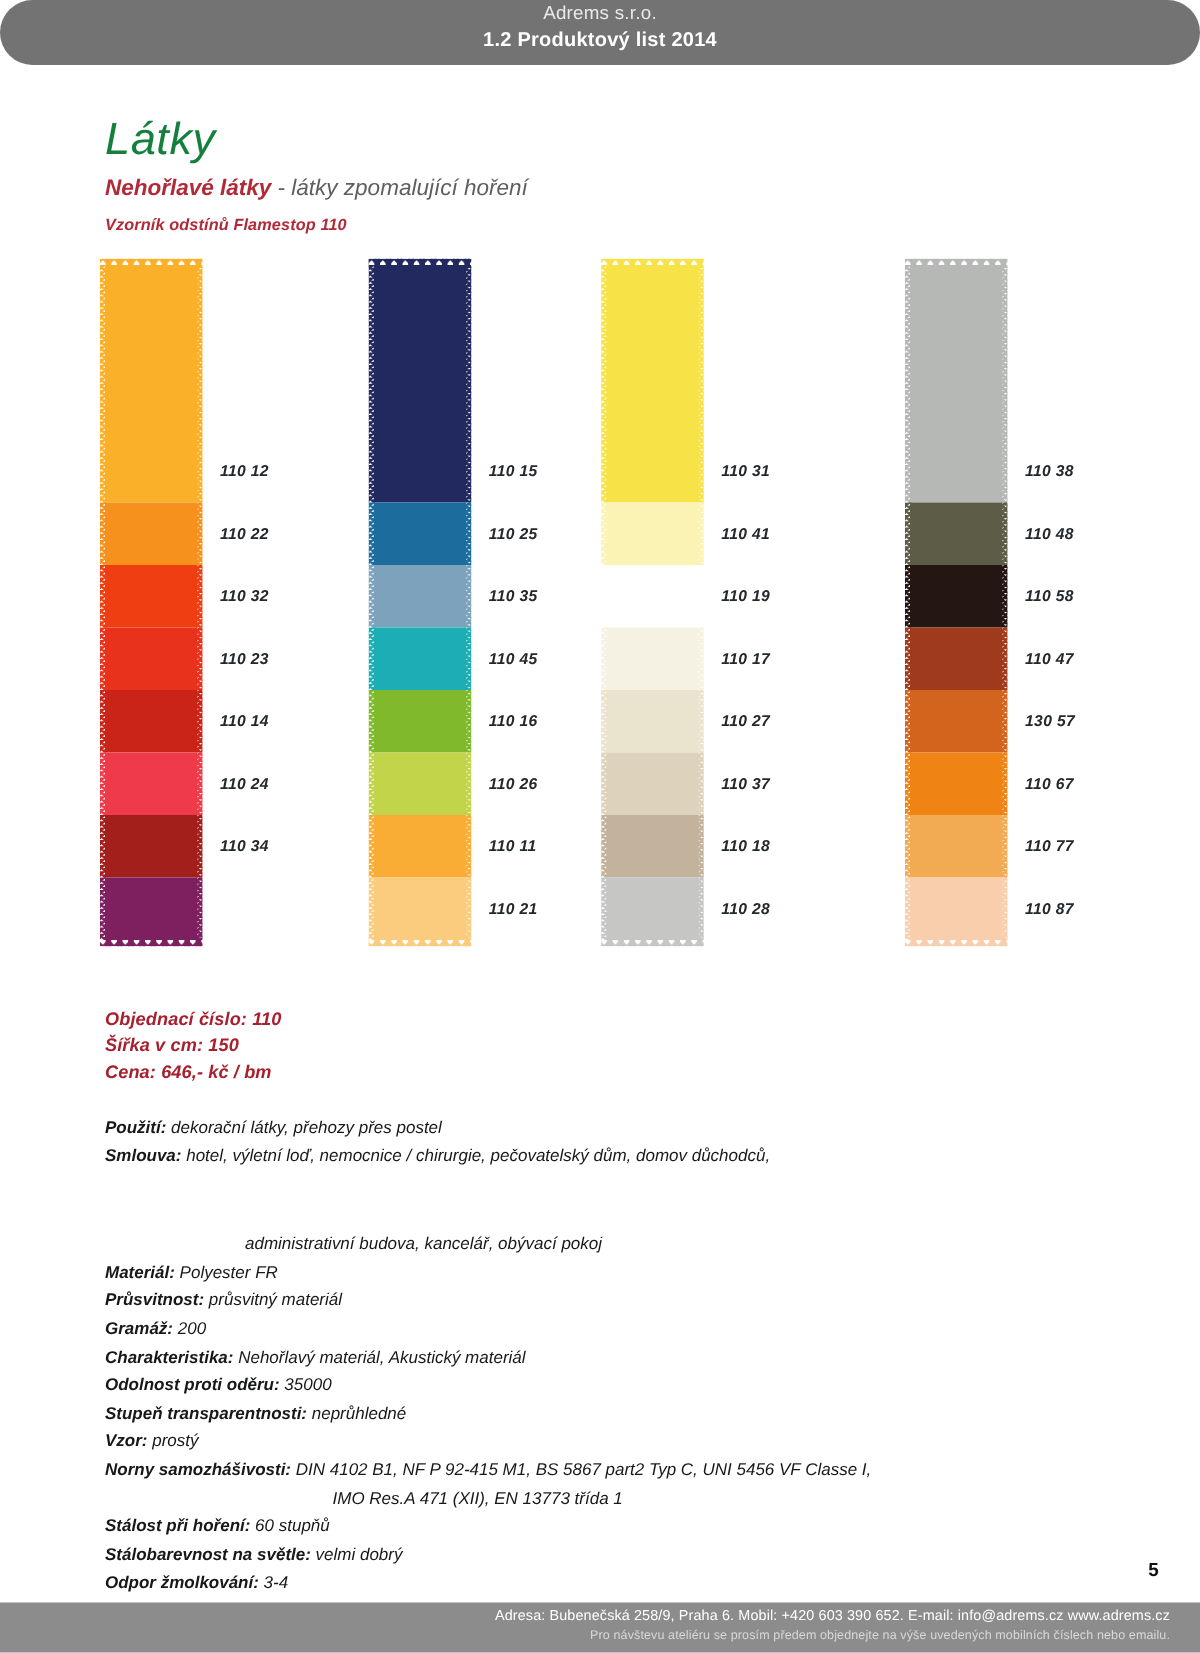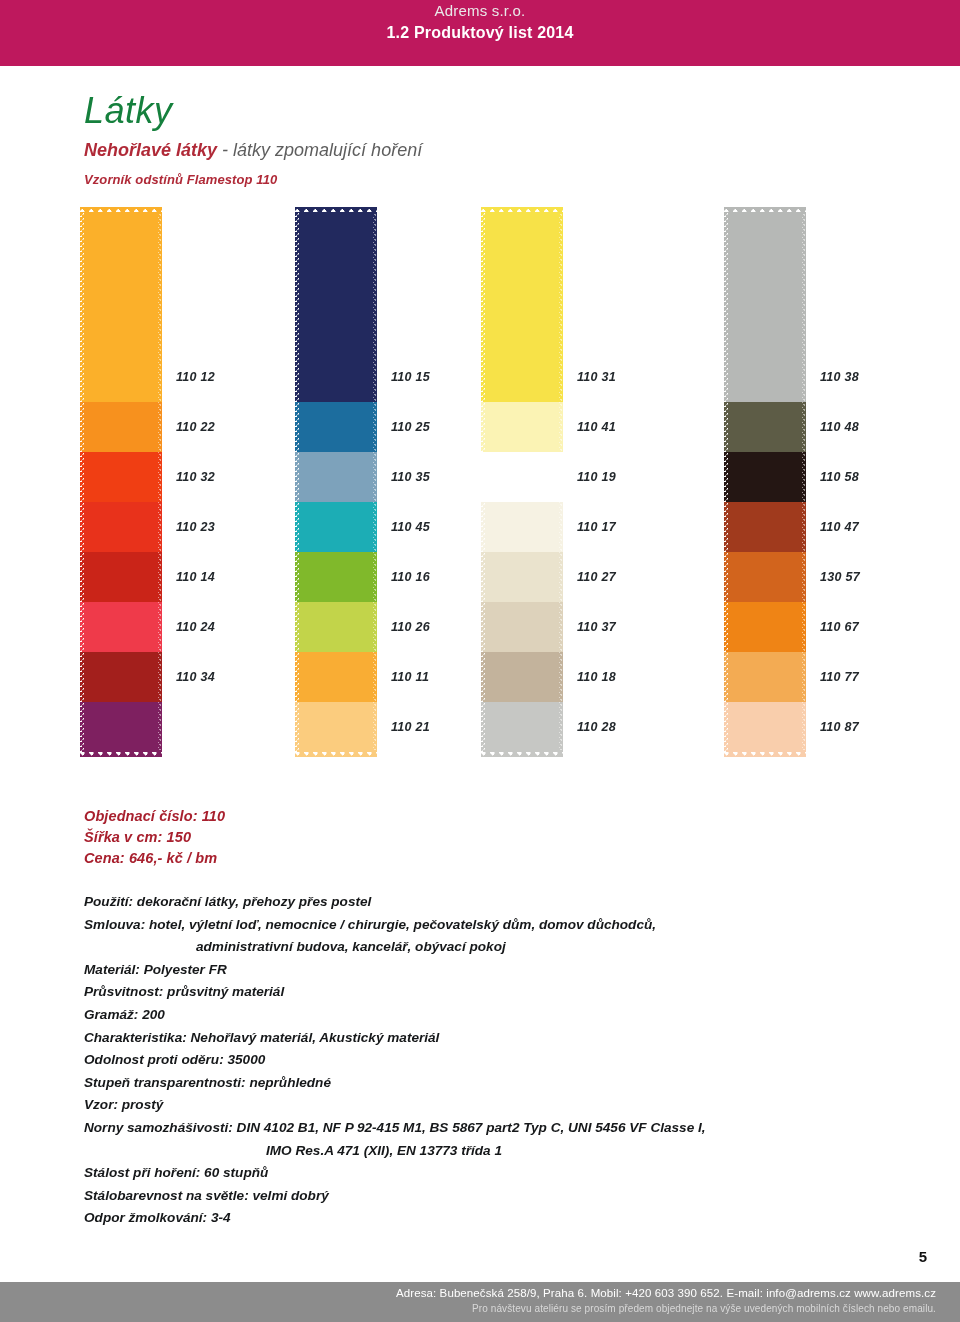--- a/index.html
+++ b/index.html
@@ -4,22 +4,23 @@
 <style>
   html,body{margin:0;padding:0;}
   body{
     width:960px;height:1322px;
     background:#ffffff;
     font-family:"Liberation Sans","DejaVu Sans",sans-serif;
     position:relative;overflow:hidden;
   }
   
   .topbar{
-    position:absolute;left:0;top:0;width:960px;height:66px;
-    background:#be185d;
+    position:absolute;left:0;top:0;width:960px;height:52px;
+    background:#737373;
+    border-radius:28px;
   }
   .topbar .company{
     position:absolute;left:0;top:2px;width:960px;text-align:center;
     color:#e9e9e9;font-size:15px;letter-spacing:.2px;
   }
   .topbar .sheet{
     position:absolute;left:0;top:24px;width:960px;text-align:center;
     color:#ffffff;font-size:16px;font-weight:bold;letter-spacing:.2px;
   }
 
@@ -82,22 +83,22 @@
   .spec-red{
     color:#a8202e;font-weight:bold;font-style:italic;font-size:14.5px;
     line-height:21px;letter-spacing:.1px;
   }
   .spec-list{margin-top:22px;}
   .srow{
     font-size:13.6px;line-height:22.6px;font-style:italic;color:#16181a;
     white-space:nowrap;
   }
   .srow b{font-weight:bold;font-style:italic;}
-  .srow .v{font-weight:bold;font-style:italic;}
-  .srow.indent{padding-left:112px;}
+  .srow .v{font-weight:normal;font-style:italic;}
+  .srow.indent{padding-left:112px;margin-top:48px;}
   .srow.indent2{padding-left:182px;}
   .srow.lead{padding-left:7px;}
 
   
   .pageno{
     position:absolute;right:33px;top:1248px;
     font-size:15px;font-weight:bold;color:#111;
   }
   .footer{
     position:absolute;left:0;bottom:0;width:960px;height:40px;

